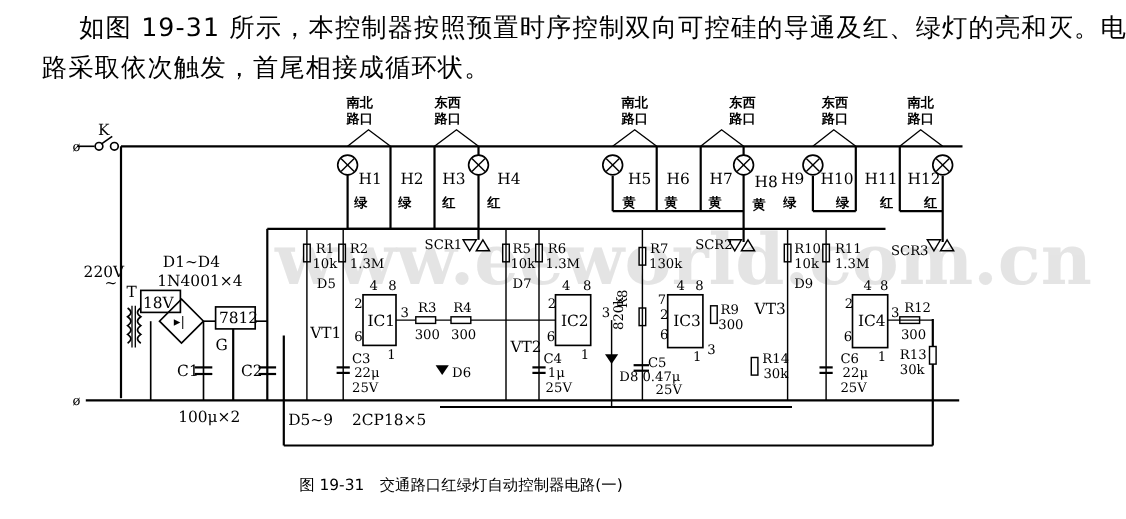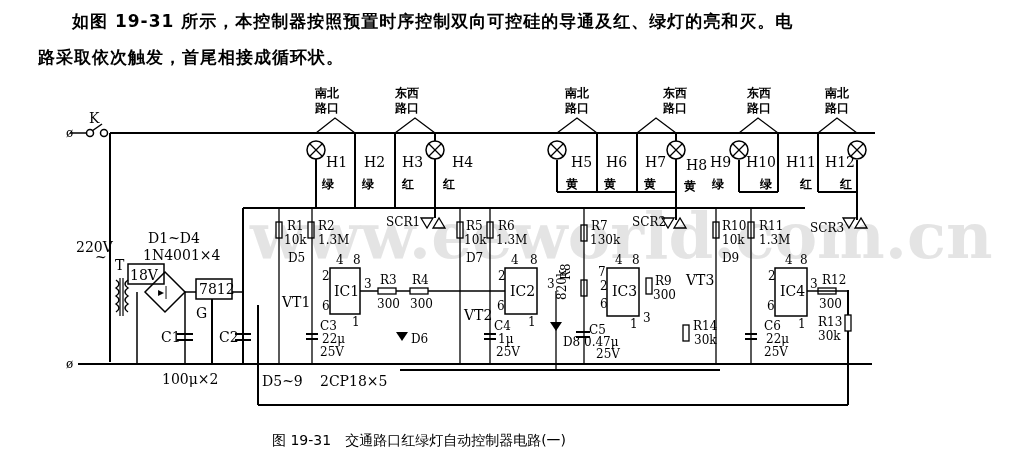--- a/index.html
+++ b/index.html
@@ -1,17 +1,17 @@
 <!DOCTYPE html>
 <html><head>
 <meta charset="utf-8">
 <style>
   html, body { margin:0; padding:0; background:#ffffff; }
   body { width:1024px; height:472px; position:relative; overflow:hidden; font-family:"DejaVu Serif", serif; color:#000; }
-  .para { position:absolute; left:38px; font-size:17px; font-weight:bold; letter-spacing:1px; font-family:"DejaVu Sans", sans-serif; white-space:nowrap; }
+  .para { position:absolute; left:38px; font-size:23px; font-weight:normal; letter-spacing:1px; font-family:"DejaVu Sans", sans-serif; white-space:nowrap; }
   #p1 { top:10px; left:72px; }
   #p2 { top:46px; }
   .caption { position:absolute; top:432px; left:272px; font-size:14px; font-weight:normal; font-family:"DejaVu Sans", sans-serif; white-space:nowrap; }
   svg { position:absolute; left:0; top:0; }
   svg text { font-family:"DejaVu Serif", serif; fill:#000; }
   .lbl { font-size:14px; }
   .small { font-size:12px; }
   .cn { font-family:"DejaVu Sans", sans-serif; font-size:12px; font-weight:bold; }
   .wm { font-family:"DejaVu Serif", serif; font-size:64px; fill:#cfcfcf; font-weight:bold; }
 </style>

